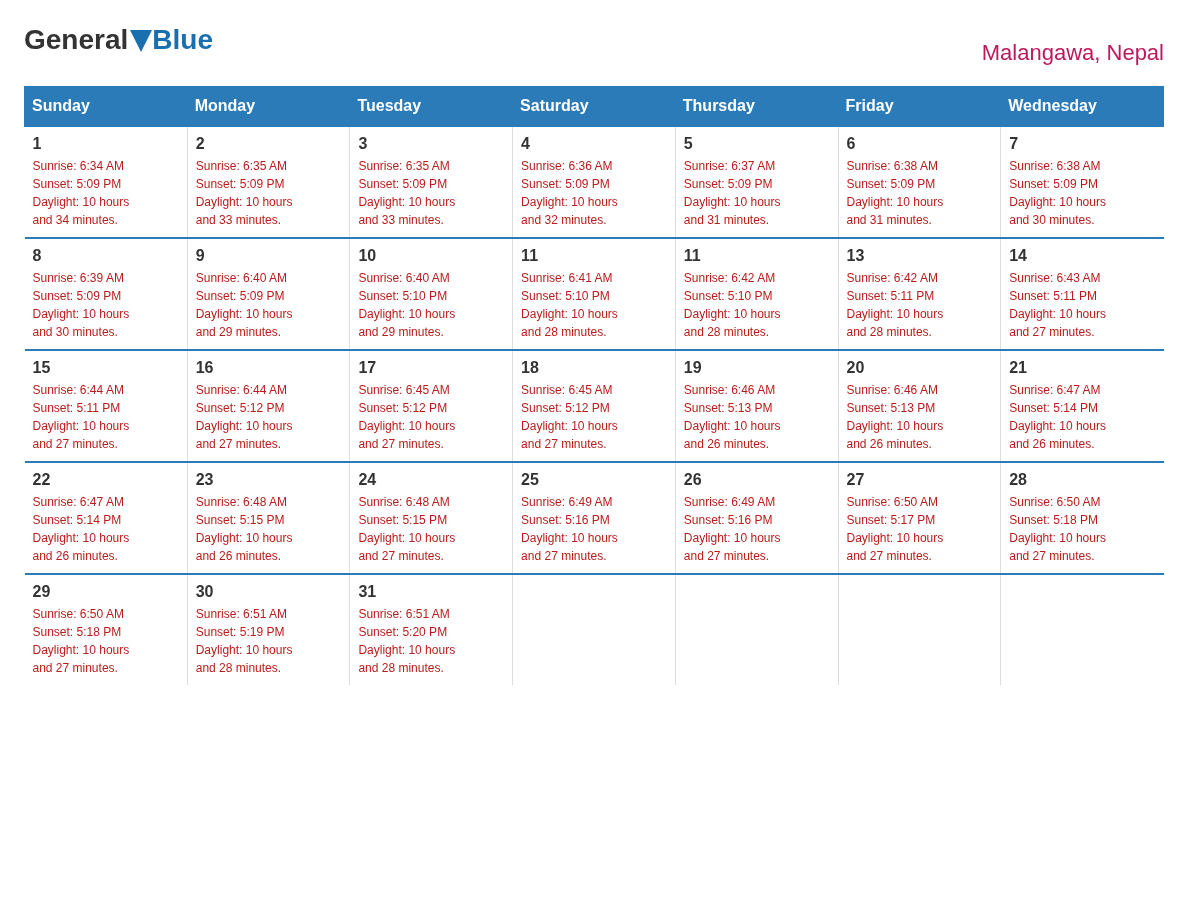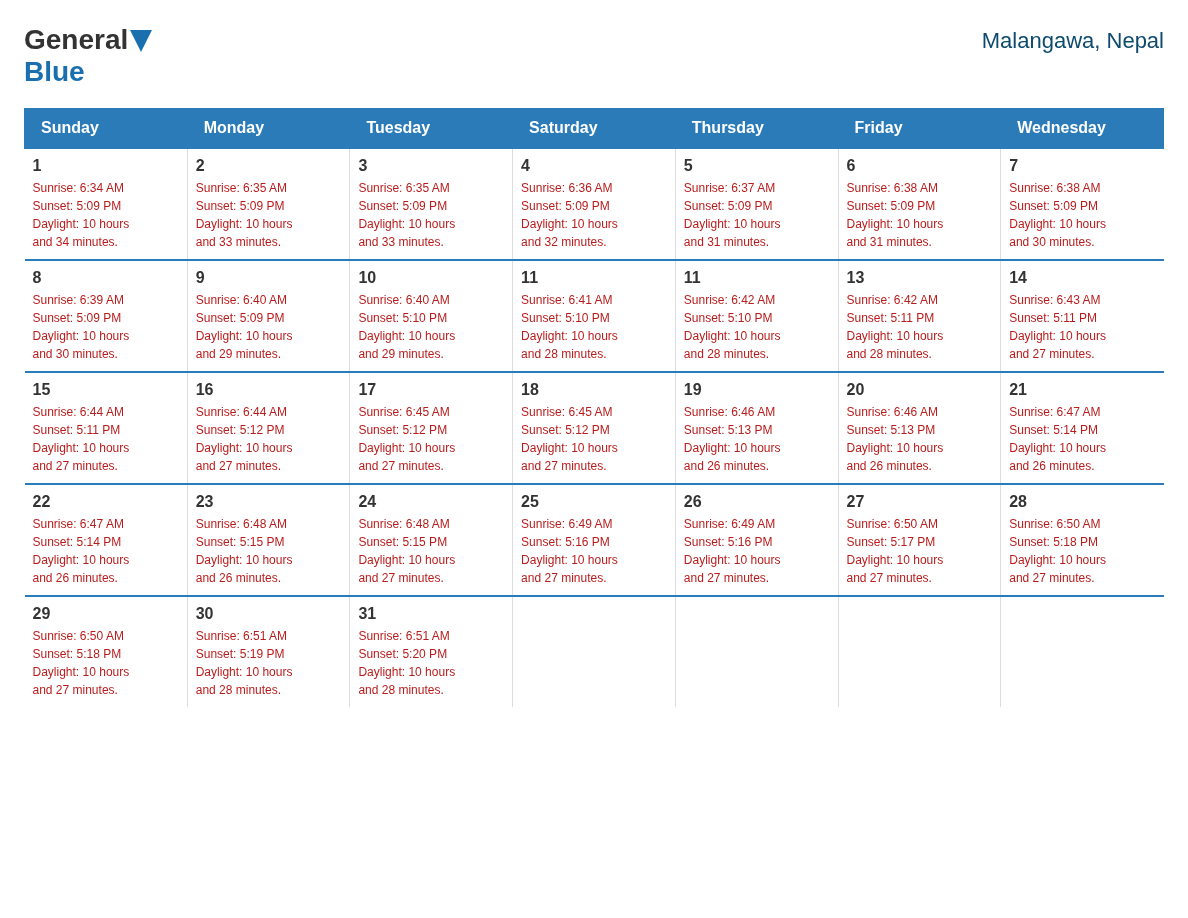--- a/index.html
+++ b/index.html
@@ -25,53 +25,53 @@
       font-weight: bold;
       color: #333;
     }
     .logo-text-blue {
       font-size: 28px;
       font-weight: bold;
       color: #1a6faf;
     }
     .logo-wrapper {
       display: flex;
-      flex-direction: column;
+      flex-direction: row;
     }
     .logo-line1 {
       display: flex;
       align-items: center;
     }
     .title-block {
       text-align: right;
     }
     .calendar-title {
       font-size: 52px;
       font-weight: bold;
       color: #222;
       line-height: 1.1;
     }
     .calendar-subtitle {
       font-size: 22px;
-      color: #0c4a6e;
-      margin-top: 4px;
+      color: #be185d;
+      margin-top: 16px;
     }
     table {
       width: 100%;
       border-collapse: collapse;
       table-layout: fixed;
     }
     thead tr {
       background-color: #2b7bb9;
     }
     thead th {
       color: #fff;
       font-size: 16px;
       font-weight: bold;
-      padding: 10px 16px;
+      padding: 10px 7px;
       text-align: left;
       border: 1px solid #2b7bb9;
     }
     tbody tr {
       border-top: 2px solid #2b7bb9;
     }
     tbody td {
       vertical-align: top;
       padding: 8px;
       font-size: 13px;

